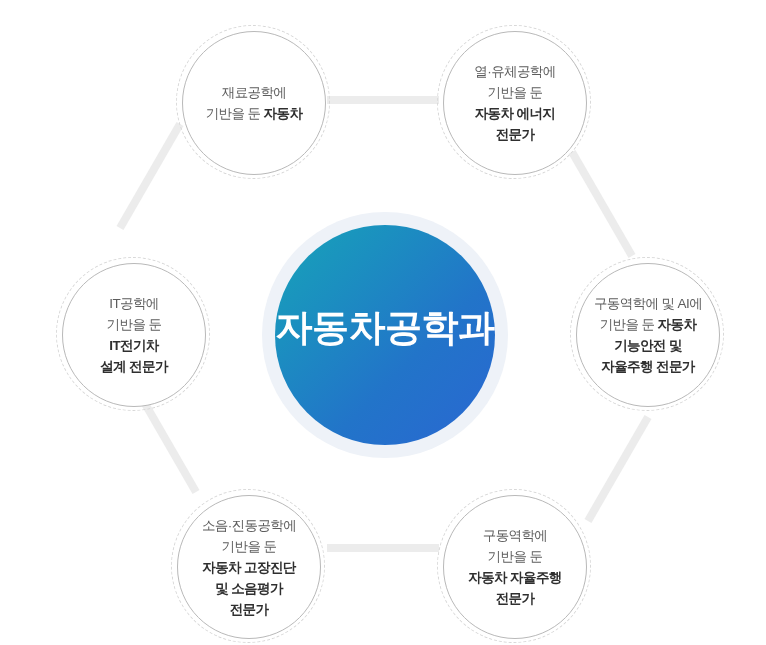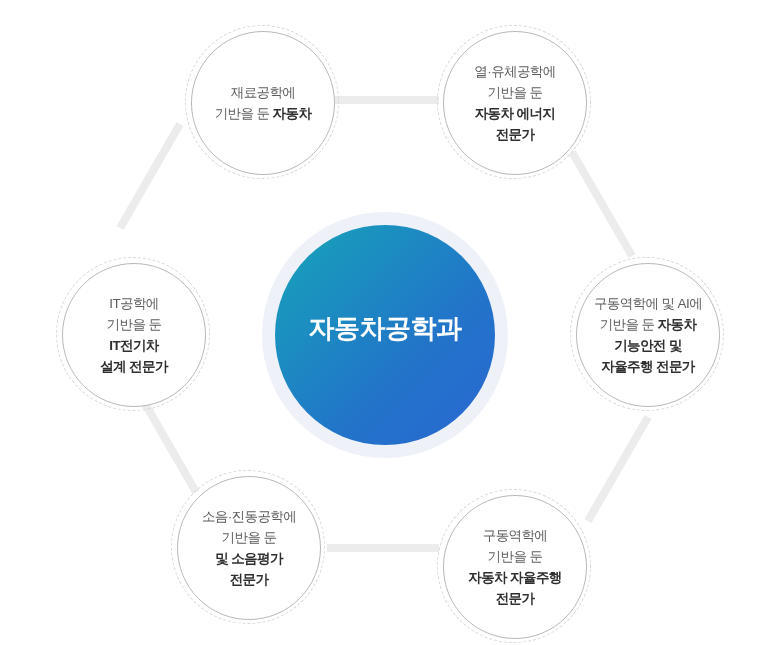--- a/index.html
+++ b/index.html
@@ -46,21 +46,21 @@
     border-radius: 50%;
     background: linear-gradient(135deg, #17a4b8 0%, #1b8fc0 28%, #2274c9 62%, #2a67d2 100%);
     display: flex;
     flex-direction: column;
     align-items: center;
     justify-content: center;
     text-align: center;
     color: #ffffff;
   }
   .center-title {
-    font-size: 26px;
+    font-size: 37px;
     font-weight: bold;
     letter-spacing: -0.5px;
     line-height: 1.1;
     margin-bottom: 14px;
     white-space: nowrap;
   }
   .center-sub {
     font-size: 15px;
     font-weight: normal;
     line-height: 1.5;
@@ -103,25 +103,25 @@
   .node-text {
     font-size: 13.5px;
     line-height: 21px;
     color: #5d5d5d;
     letter-spacing: -0.6px;
   }
   .node-text .ln { display: block; white-space: nowrap; }
   .node-text .b { font-weight: bold; color: #2f2f2f; }
 
   
-  #node-top-left    { left: 185px; top:  25px; }
+  #node-top-left    { left: 176px; top:  25px; }
   #node-top-right   { left: 437px; top:  25px; }
   #node-right       { left: 570px; top: 257px; }
   #node-bottom-right{ left: 437px; top: 489px; }
-  #node-bottom-left { left: 171px; top: 470px; }
+  #node-bottom-left { left: 171px; top: 489px; }
   #node-left        { left:  56px; top: 257px; }
 </style>
 </head>
 <body>
 
 <div id="stage">
 
   <div class="connector" style="left:327px; top:96px; width:112px; height:8px;"></div>
   <div class="connector" style="left:572px; top:148px; width:120px; height:8px; transform: rotate(60deg);"></div>
   <div class="connector" style="left:648px; top:413px; width:120px; height:8px; transform: rotate(120deg);"></div>
@@ -179,20 +179,21 @@
         </div>
     </div>
   </div>
 
   <div class="node-wrap" id="node-bottom-left">
     <div class="node-dash"></div>
     <div class="node-circle">
       <div class="node-text">
           <span class="ln"><span>소음·진동공학에</span></span>
           <span class="ln"><span>기반을 둔</span></span>
+          <span class="ln"><span class="b">자동차 고장진단</span></span>
           <span class="ln"><span class="b">및 소음평가</span></span>
           <span class="ln"><span class="b">전문가</span></span>
         </div>
     </div>
   </div>
 
   <div class="node-wrap" id="node-left">
     <div class="node-dash"></div>
     <div class="node-circle">
       <div class="node-text">

